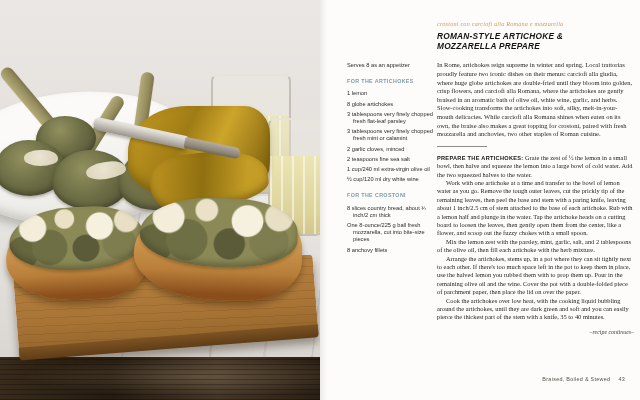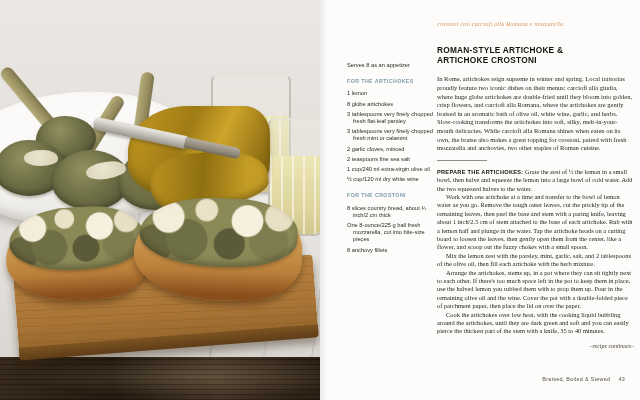--- a/index.html
+++ b/index.html
@@ -112,21 +112,21 @@
   .serves { margin-bottom:9px; }
   .ing-heading { font-size:5.3px; font-weight:bold; letter-spacing:.4px; color:#7e9cab;
     margin:9px 0 5px; }
   .ing-list { list-style:none; }
   .ing-list li { padding-left:6px; text-indent:-6px; margin-bottom:3px; }
 
   .recipe { position:absolute; left:117px; top:20px; width:197px; color:#262522; }
   .subtitle { font-family:"Liberation Serif", serif; font-style:italic; font-size:6.2px;
     color:#d9965a; letter-spacing:.2px; }
   .title { font-family:"Liberation Sans", sans-serif; font-weight:bold; font-size:8.3px;
-    line-height:10.2px; letter-spacing:.25px; color:#14130f; margin-top:18px; }
+    line-height:10.2px; letter-spacing:.25px; color:#14130f; margin-top:4px;font-style:italic; }
   .intro { margin-top:10px; font-size:6.5px; line-height:8.6px; text-align:left; }
   .rule { border:none; border-top:.8px solid #8f8d88; width:50px; margin:7px 0 7px; }
   .step { font-size:6.4px; line-height:8.4px; }
   .step.indent { text-indent:9px; }
   .step-label { font-family:"Liberation Sans", sans-serif; font-weight:bold; font-size:5.6px;
     letter-spacing:.3px; color:#14130f; }
   .continues { margin-top:7px; font-style:italic; font-size:5.9px; text-align:right; color:#45423d; }
 
   .folio { position:absolute; right:15px; top:376px; font-family:"Liberation Sans", sans-serif;
     font-size:5.4px; color:#55524c; letter-spacing:.3px; }
@@ -198,21 +198,21 @@
       <h3 class="ing-heading">FOR THE CROSTONI</h3>
       <ul class="ing-list">
         <li>8 slices country bread, about ¾ inch/2 cm thick</li>
         <li>One 8-ounce/225 g ball fresh mozzarella, cut into bite-size pieces</li>
         <li>8 anchovy fillets</li>
       </ul>
     </aside>
 
     <main class="recipe">
       <p class="subtitle">crostoni con carciofi alla Romana e mozzarella</p>
-      <h1 class="title"><span>ROMAN-STYLE ARTICHOKE &amp;</span><br><span>ARTICHOKE CROSTONI</span></h1>
+      <h1 class="title"><span>ROMAN-STYLE ARTICHOKE &amp;</span><br><span>MOZZARELLA PREPARE</span></h1>
 
       <p class="intro">In Rome, artichokes reign supreme in winter and spring. Local trattorias proudly feature two iconic dishes on their menus: carciofi alla giudia, where huge globe artichokes are double-fried until they bloom into golden, crisp flowers, and carciofi alla Romana, where the artichokes are gently braised in an aromatic bath of olive oil, white wine, garlic, and herbs. Slow-cooking transforms the artichokes into soft, silky, melt-in-your-mouth delicacies. While carciofi alla Romana shines when eaten on its own, the braise also makes a great topping for crostoni, paired with fresh mozzarella and anchovies, two other staples of Roman cuisine.</p>
 
       <hr class="rule">
 
       <p class="step"><span class="step-label">PREPARE THE ARTICHOKES:</span> <span>Grate the zest of ½ the lemon in a small bowl, then halve and squeeze the lemon into a large bowl of cold water. Add the two squeezed halves to the water.</span></p>
       <p class="step indent">Work with one artichoke at a time and transfer to the bowl of lemon water as you go. Remove the tough outer leaves, cut the prickly tip of the remaining leaves, then peel the base and stem with a paring knife, leaving about 1 inch/2.5 cm of stem attached to the base of each artichoke. Rub with a lemon half and plunge in the water. Tap the artichoke heads on a cutting board to loosen the leaves, then gently open them from the center, like a flower, and scoop out the fuzzy chokes with a small spoon.</p>
       <p class="step indent">Mix the lemon zest with the parsley, mint, garlic, salt, and 2 tablespoons of the olive oil, then fill each artichoke with the herb mixture.</p>
       <p class="step indent">Arrange the artichokes, stems up, in a pot where they can sit tightly next to each other. If there's too much space left in the pot to keep them in place, use the halved lemon you rubbed them with to prop them up. Pour in the remaining olive oil and the wine. Cover the pot with a double-folded piece of parchment paper, then place the lid on over the paper.</p>
       <p class="step indent">Cook the artichokes over low heat, with the cooking liquid bubbling around the artichokes, until they are dark green and soft and you can easily pierce the thickest part of the stem with a knife, 35 to 40 minutes.</p>

